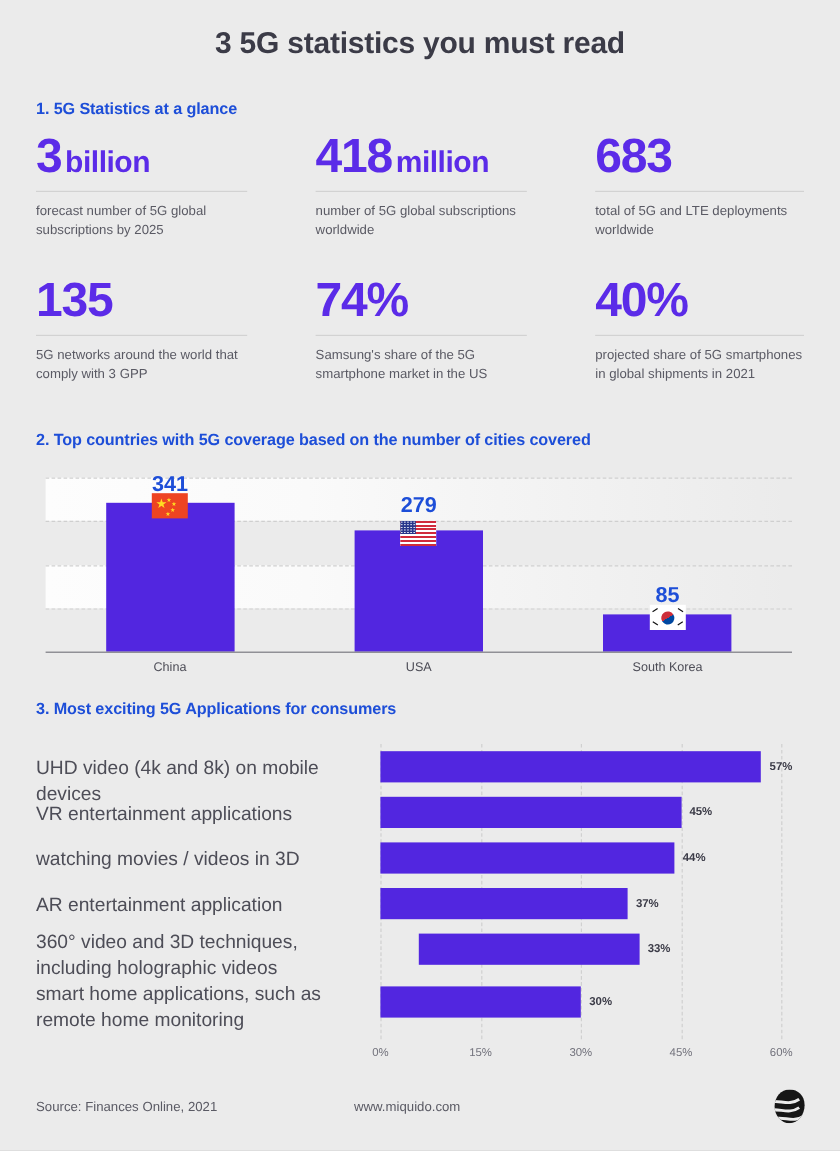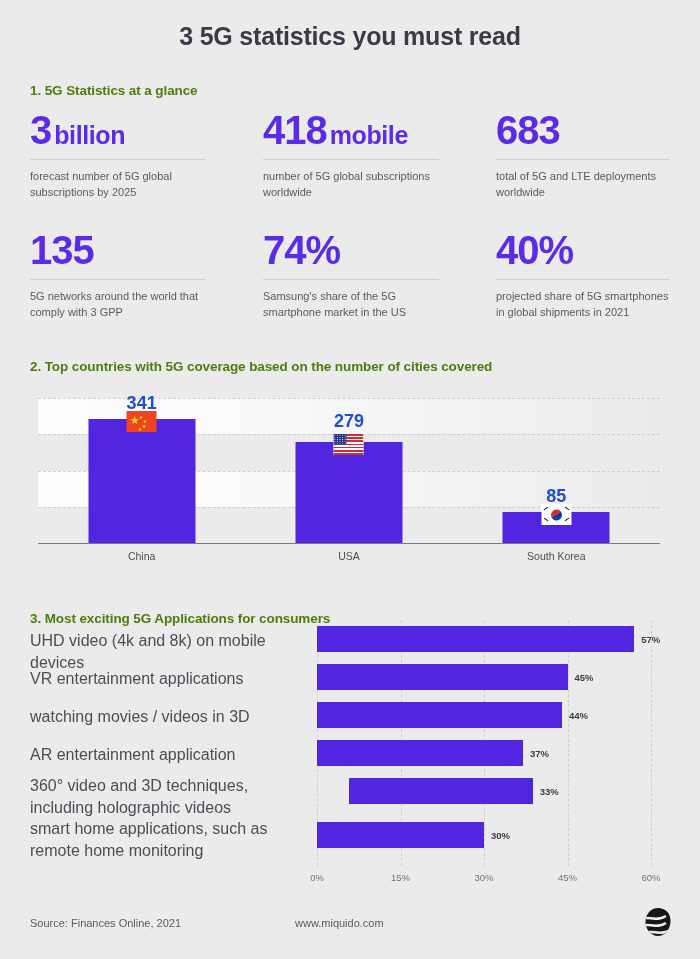--- a/index.html
+++ b/index.html
@@ -32,26 +32,26 @@
     color: #3b3b47;
     letter-spacing: -0.2px;
   }
 
   
   .section-heading {
     position: absolute;
     left: 30px;
     font-size: 13.5px;
     font-weight: 700;
-    color: #4d7c0f;
+    color: #1d4ed8;
     letter-spacing: -0.1px;
   }
   #sec1-heading { top: 83px; }
   #sec2-heading { top: 359px; }
-  #sec3-heading { top: 583px; margin-top: 28px; }
+  #sec3-heading { top: 583px; }
 
   
   .stats-grid {
     position: absolute;
     left: 30px;
     top: 110px;
     width: 640px;
     display: grid;
     grid-template-columns: 233px 233px 174px;
     row-gap: 29px;
@@ -294,21 +294,21 @@
 
   <div class="section-heading" id="sec1-heading">1.  5G Statistics at a glance</div>
 
   <div class="stats-grid" id="stats-grid">
       <div class="stat-cell">
         <div class="stat-value"><span class="stat-num">3</span><span class="stat-unit">billion</span></div>
         <div class="stat-rule"></div>
         <div class="stat-desc">forecast number of 5G global subscriptions by 2025</div>
       </div>
       <div class="stat-cell">
-        <div class="stat-value"><span class="stat-num">418</span><span class="stat-unit">mobile</span></div>
+        <div class="stat-value"><span class="stat-num">418</span><span class="stat-unit">million</span></div>
         <div class="stat-rule"></div>
         <div class="stat-desc">number of 5G global subscriptions worldwide</div>
       </div>
       <div class="stat-cell wide">
         <div class="stat-value"><span class="stat-num">683</span></div>
         <div class="stat-rule"></div>
         <div class="stat-desc">total of 5G and LTE deployments worldwide</div>
       </div>
       <div class="stat-cell">
         <div class="stat-value"><span class="stat-num">135</span></div>

